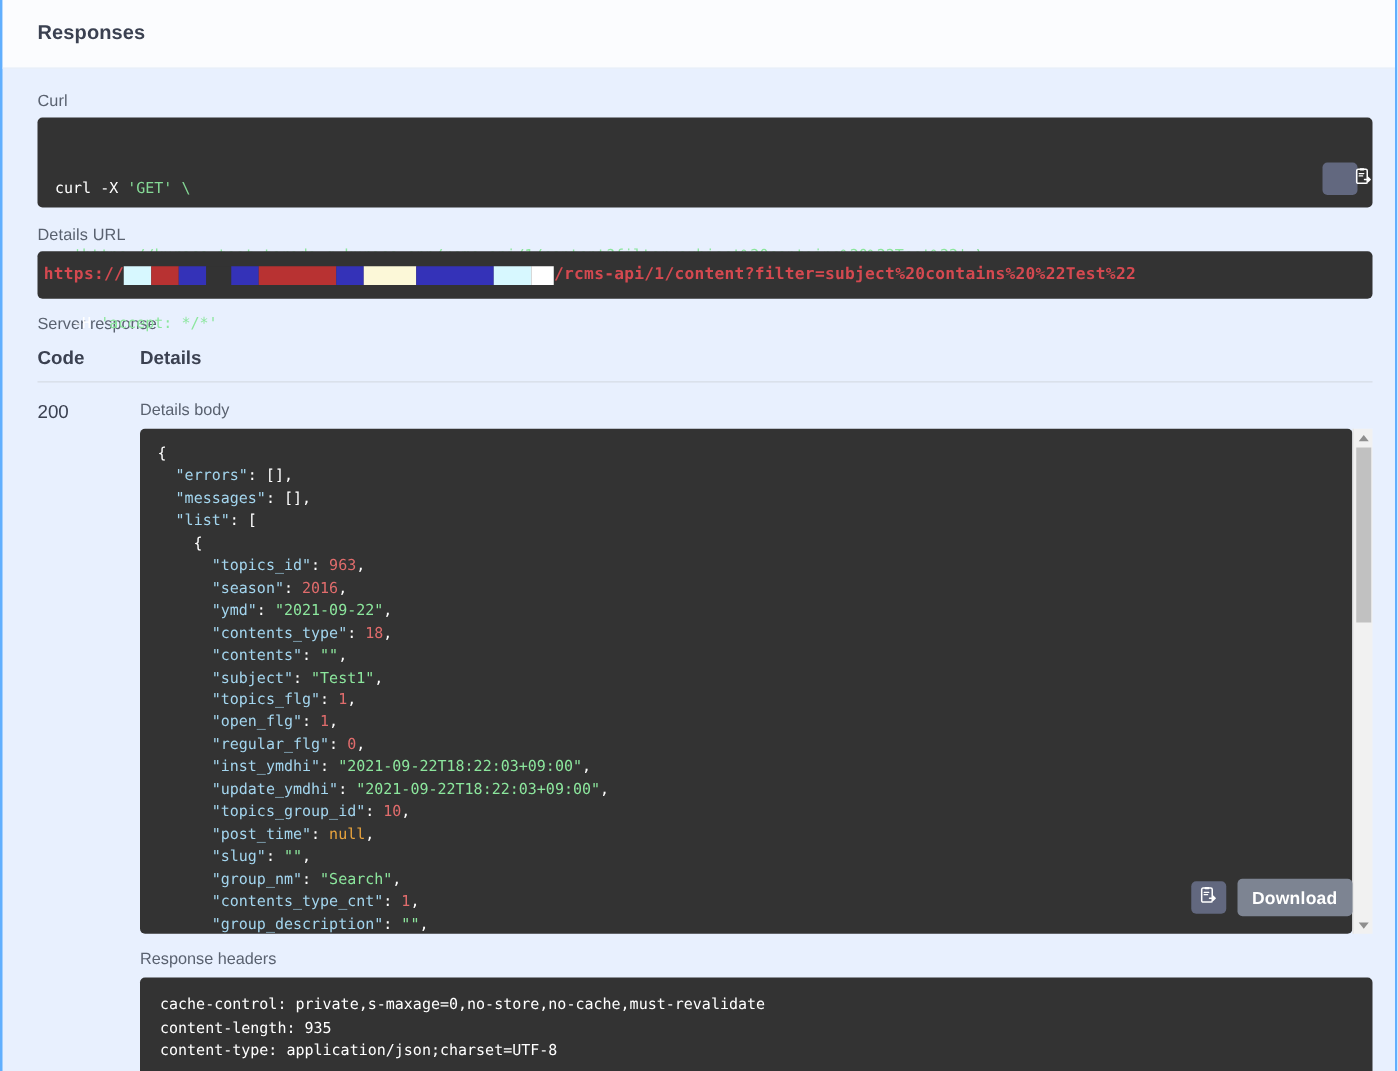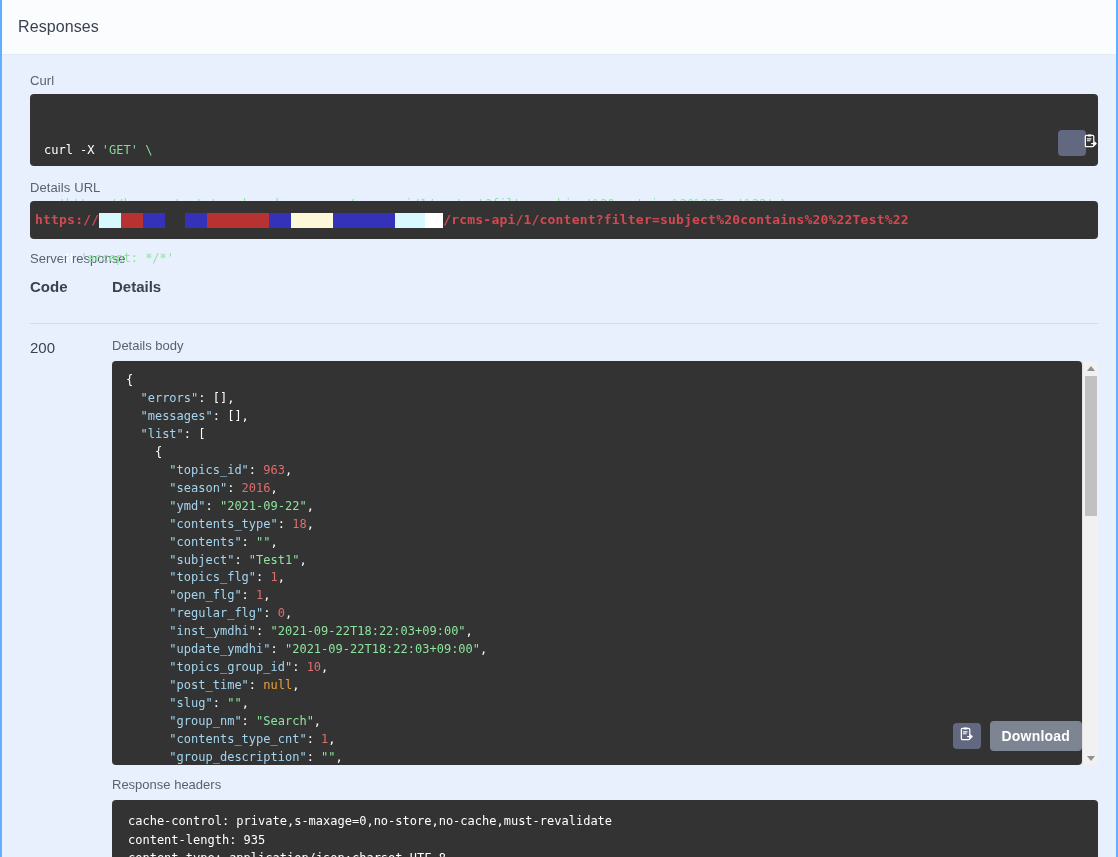--- a/index.html
+++ b/index.html
@@ -25,22 +25,23 @@
     overflow: hidden;
   }
 
   
   .responses-header {
     height: 55px;
     background: #fbfcfe;
     border-bottom: 1px solid #e3ebf7;
     display: flex;
     align-items: center;
-    padding-left: 16px;
-    box-sizing: border-box;
+    padding-left: 28px;
+    box-sizing: border-box;
+    font-weight: bold;
   }
   .responses-title {
     font-size: 16px;
     color: #3b4151;
     letter-spacing: 0.1px;
   }
 
   
   .responses-body {
     padding: 18px 22px 0 28px;
@@ -118,21 +119,21 @@
   .server-response-label {
     font-size: 13px;
     color: #5a6270;
     margin: 8px 0 12px 0;
   }
 
   .resp-table { width: 1068px; }
   .resp-thead {
     display: flex;
     border-bottom: 1px solid #d5dbe5;
-    padding-bottom: 28px;
+    padding-bottom: 10px;
   }
   .th-code {
     width: 82px;
     font-size: 15px;
     font-weight: bold;
     color: #3b4151;
   }
   .th-details {
     font-size: 15px;
     font-weight: bold;

